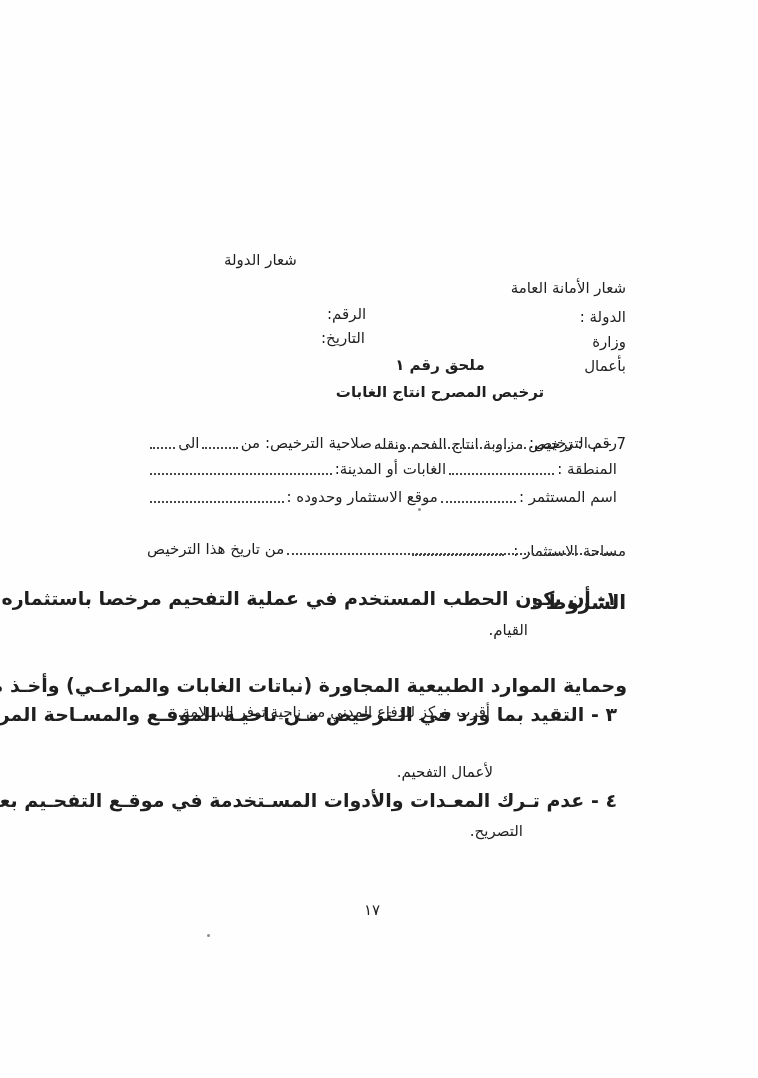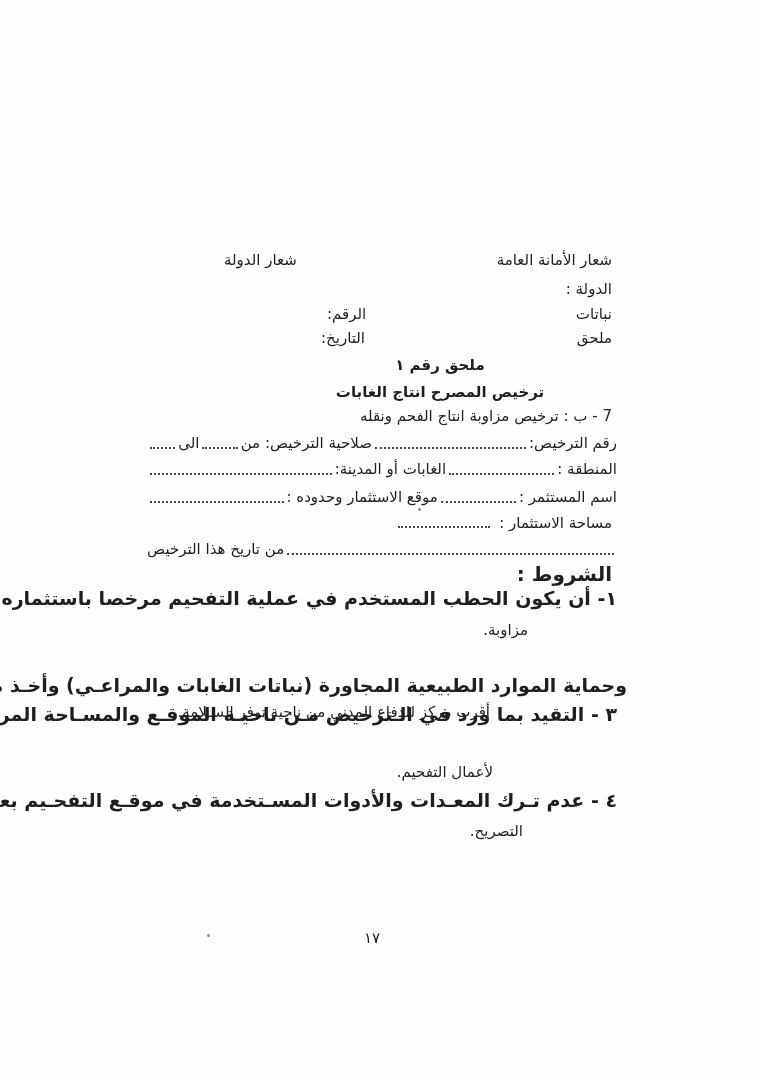--- a/index.html
+++ b/index.html
@@ -12,21 +12,21 @@
     color: #1f1f1f;
     direction: rtl;
     overflow: hidden;
   }
   .line {
     position: absolute;
     font-size: 15px;
     line-height: 20px;
     white-space: nowrap;
   }
-  .r { right: 146px; text-align: center; }
+  .r { right: 132px; text-align: center; margin-top: 28px; }
   .bold { font-weight: 700; }
   .center { text-align: center; white-space: nowrap; }
   .just {
     position: absolute;
     right: 141px;
     left: 147px;
     font-size: 19px;
     line-height: 20px;
     text-align: justify;
     text-align-last: justify;
@@ -63,22 +63,22 @@
     border-radius: 50%;
   }
 </style>
 </head>
 <body>
 
 <div class="page">
 
   <div class="line r" style="top:250px">شعار الأمانة العامة</div>
   <div class="line r" style="top:279px">الدولة :</div>
-  <div class="line r" style="top:304px">نباتات</div>
-  <div class="line r" style="top:328px">ملحق</div>
+  <div class="line r" style="top:304px">وزارة</div>
+  <div class="line r" style="top:328px">بأعمال</div>
 
   <div class="line" style="left:224px; top:250px">شعار الدولة</div>
   <div class="line" style="left:327px; top:304px">الرقم:</div>
   <div class="line" style="left:321px; top:328px">التاريخ:</div>
 
   <div class="line bold center" style="left:365px; width:150px; top:355px">ملحق رقم ١</div>
   <div class="line bold center" style="left:320px; width:240px; top:382px">ترخيص المصرح انتاج الغابات</div>
   <div class="line r" style="top:406px">7 - ب : ترخيص مزاوبة انتاج الفحم ونقله</div>
 
   <div class="frow" style="top:433px">
@@ -110,29 +110,29 @@
   </div>
 
   <div class="frow" style="top:539px">
     <span class="dots" style="flex-grow:1"></span>
     <span class="lbl">من تاريخ هذا الترخيص</span>
   </div>
 
   <div class="line r bold" style="top:564px; font-size:20px">الشروط :</div>
 
   <div class="just" style="top:588px">١- أن يكون الحطب المستخدم في عملية التفحيم مرخصا باستثماره مـن قبـل</div>
-  <div class="line" style="top:620px; right:230px">مزاوبة.</div>
+  <div class="line" style="top:620px; right:230px">القيام.</div>
 
   <div class="just" style="top:675px; right:131px; left:150px">وحماية الموارد الطبيعية المجاورة (نباتات الغابات والمراعـي) وأخـذ موافقـة</div>
   <div class="line" style="top:702px; right:268px">أقرب مركز للدفاع المدني من ناحية توفر السـلامة.</div>
 
   <div class="just" style="top:704px">٣ - التقيد بما ورد في الـترخيص مـن ناحيـة الموقـع والمسـاحة المرخـص بهـا</div>
   <div class="line" style="top:762px; right:265px">لأعمال التفحيم.</div>
 
   <div class="just" style="top:790px">٤ - عدم تـرك المعـدات والأدوات المسـتخدمة في موقـع التفحـيم بعـد نهايـة</div>
   <div class="line" style="top:821px; right:235px">التصريح.</div>
 
-  <div class="line center" style="left:352px; width:40px; top:928px">١٧</div>
+  <div class="line center" style="left:352px; width:40px; top:900px">١٧</div>
 
   <div class="speck" style="left:207px; top:934px"></div>
   <div class="speck" style="left:418px; top:508px"></div>
 
 </div>
 
 </body></html>

